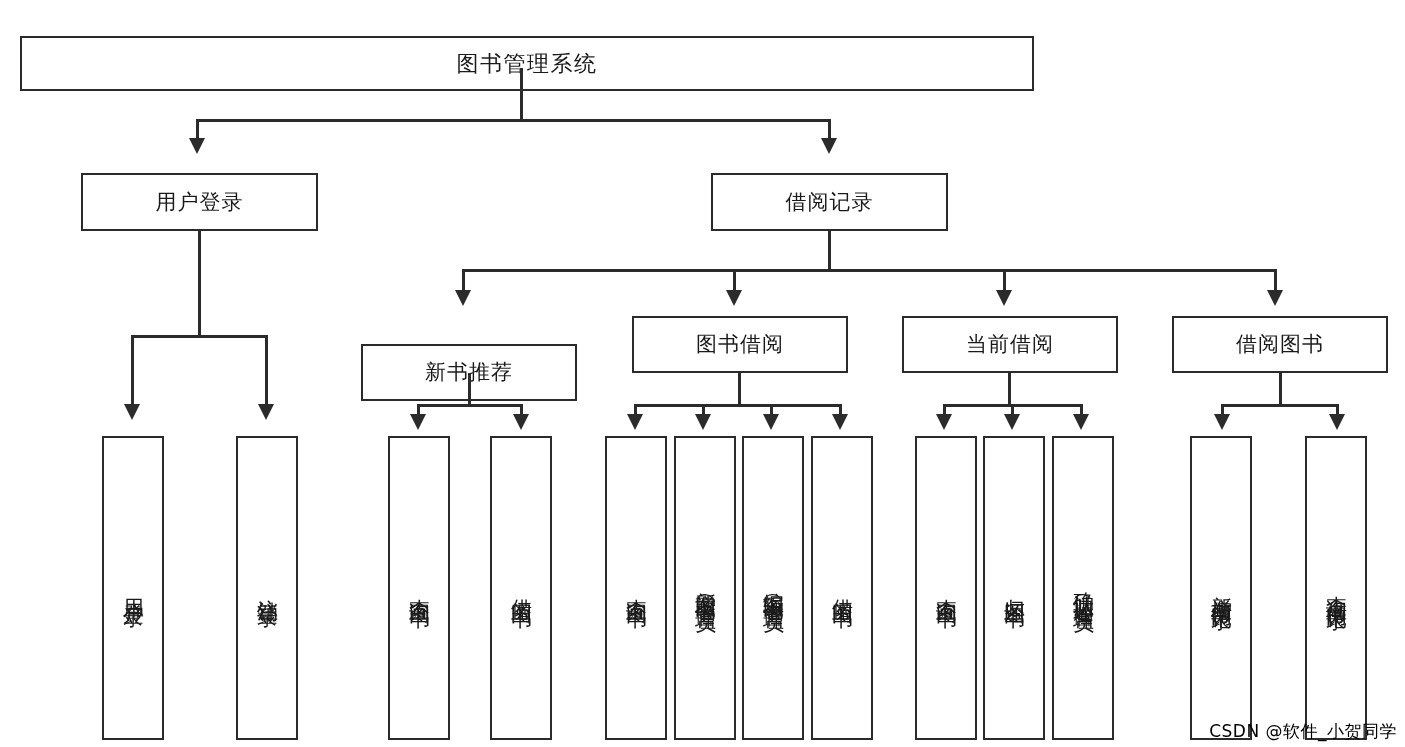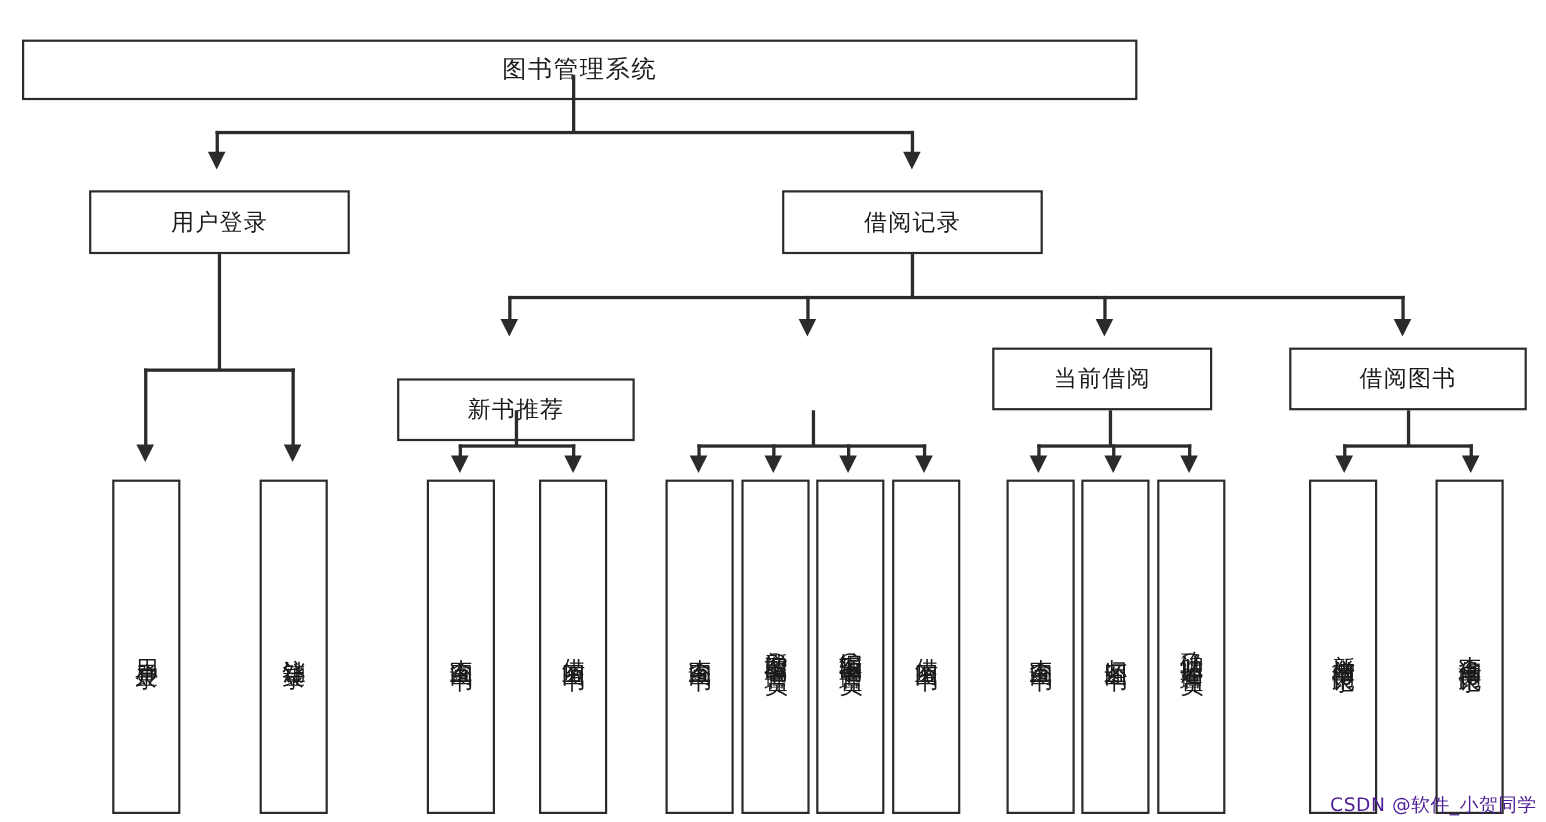--- a/index.html
+++ b/index.html
@@ -68,21 +68,21 @@
     border-left: 8px solid transparent;
     border-right: 8px solid transparent;
     border-top: 16px solid #2b2b2b;
   }
   
   #watermark {
     position: absolute;
     right: 8px;
     bottom: 4px;
     font-size: 17px;
-    color: #4c1d95;
+    color: #000000;
     letter-spacing: 0.5px;
     white-space: nowrap;
     font-family: "DejaVu Sans", "Liberation Sans", sans-serif;
   }
 </style>
 </head>
 <body>
 
 <div id="canvas">
 
@@ -120,21 +120,24 @@
   <div class="edge vline" style="left:733px; top:269px; width:3px; height:24px;"></div>
   <div class="arrow" style="left:726px; top:290px;"></div>
   <div class="edge vline" style="left:1003px; top:269px; width:3px; height:24px;"></div>
   <div class="arrow" style="left:996px; top:290px;"></div>
   <div class="edge vline" style="left:1274px; top:269px; width:3px; height:24px;"></div>
   <div class="arrow" style="left:1267px; top:290px;"></div>
 
   <div class="node h" style="left:361px; top:316px; width:216px; height:57px;margin-top:28px;">
     <span>新书推荐</span>
   </div>
-  <div class="node h" style="left:902px; top:316px; width:200px; height:57px;">
+  <div class="node h" style="left:632px; top:316px; width:216px; height:57px;">
+    <span>图书借阅</span>
+  </div>
+  <div class="node h" style="left:902px; top:316px; width:216px; height:57px;">
     <span>当前借阅</span>
   </div>
   <div class="node h" style="left:1172px; top:316px; width:216px; height:57px;">
     <span>借阅图书</span>
   </div>
 
   <div class="edge vline" style="left:468px; top:373px; width:3px; height:33px;"></div>
   <div class="edge hline" style="left:417px; top:404px; width:106px; height:3px;"></div>
   <div class="edge vline" style="left:417px; top:404px; width:3px; height:14px;"></div>
   <div class="arrow" style="left:410px; top:414px;"></div>

